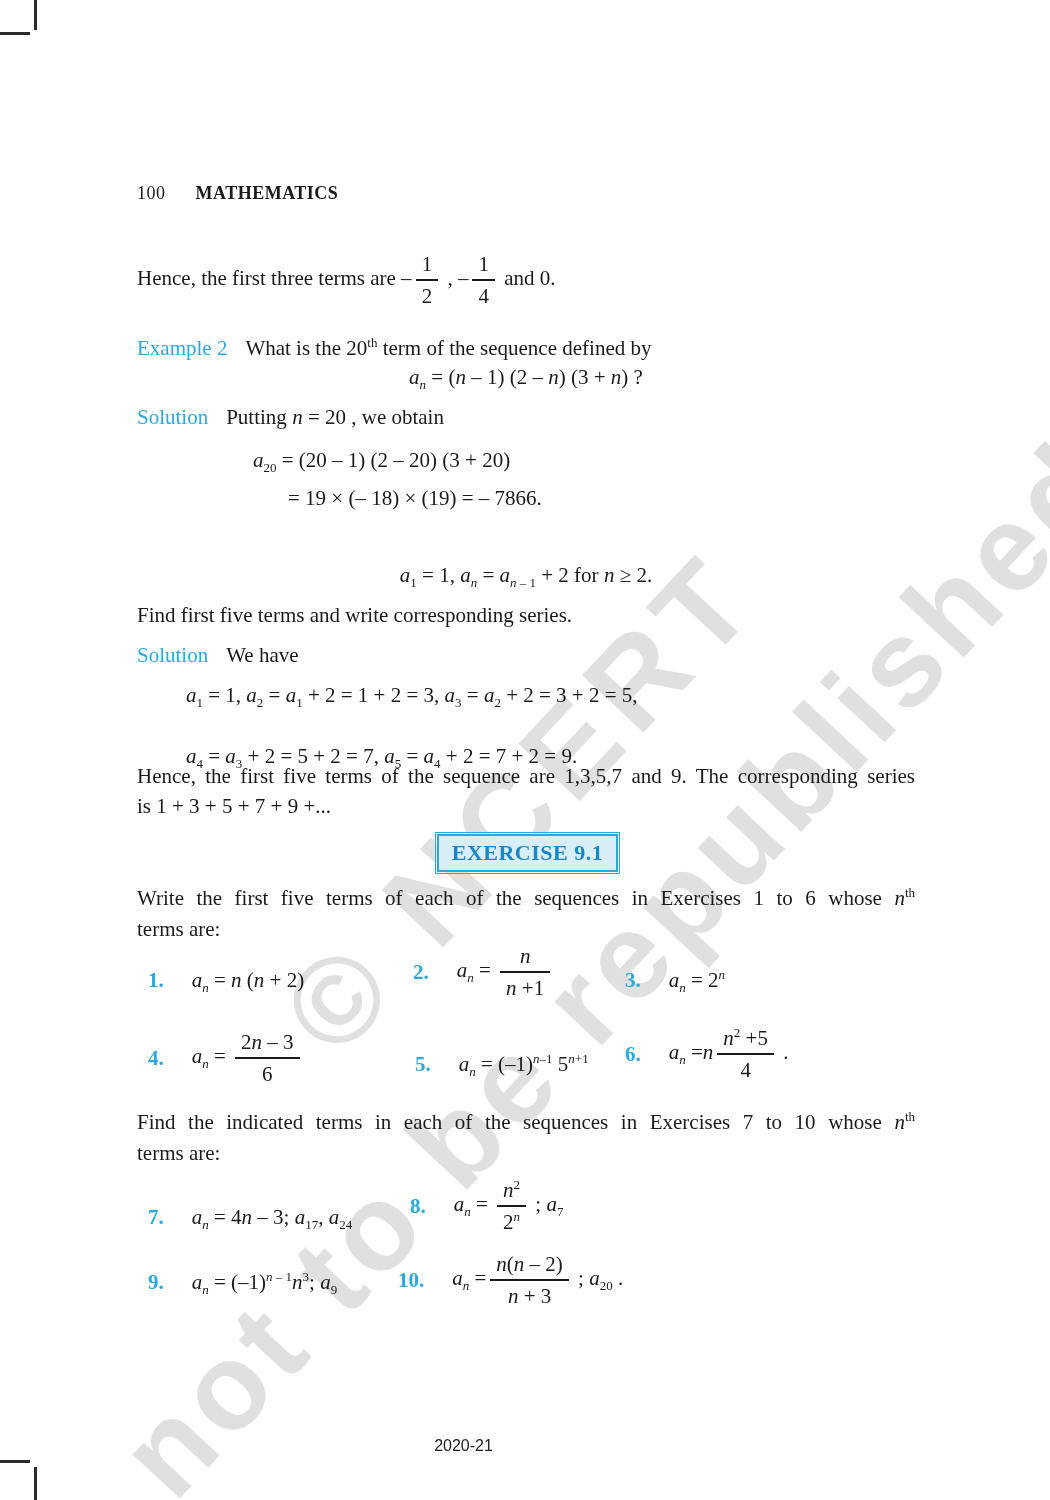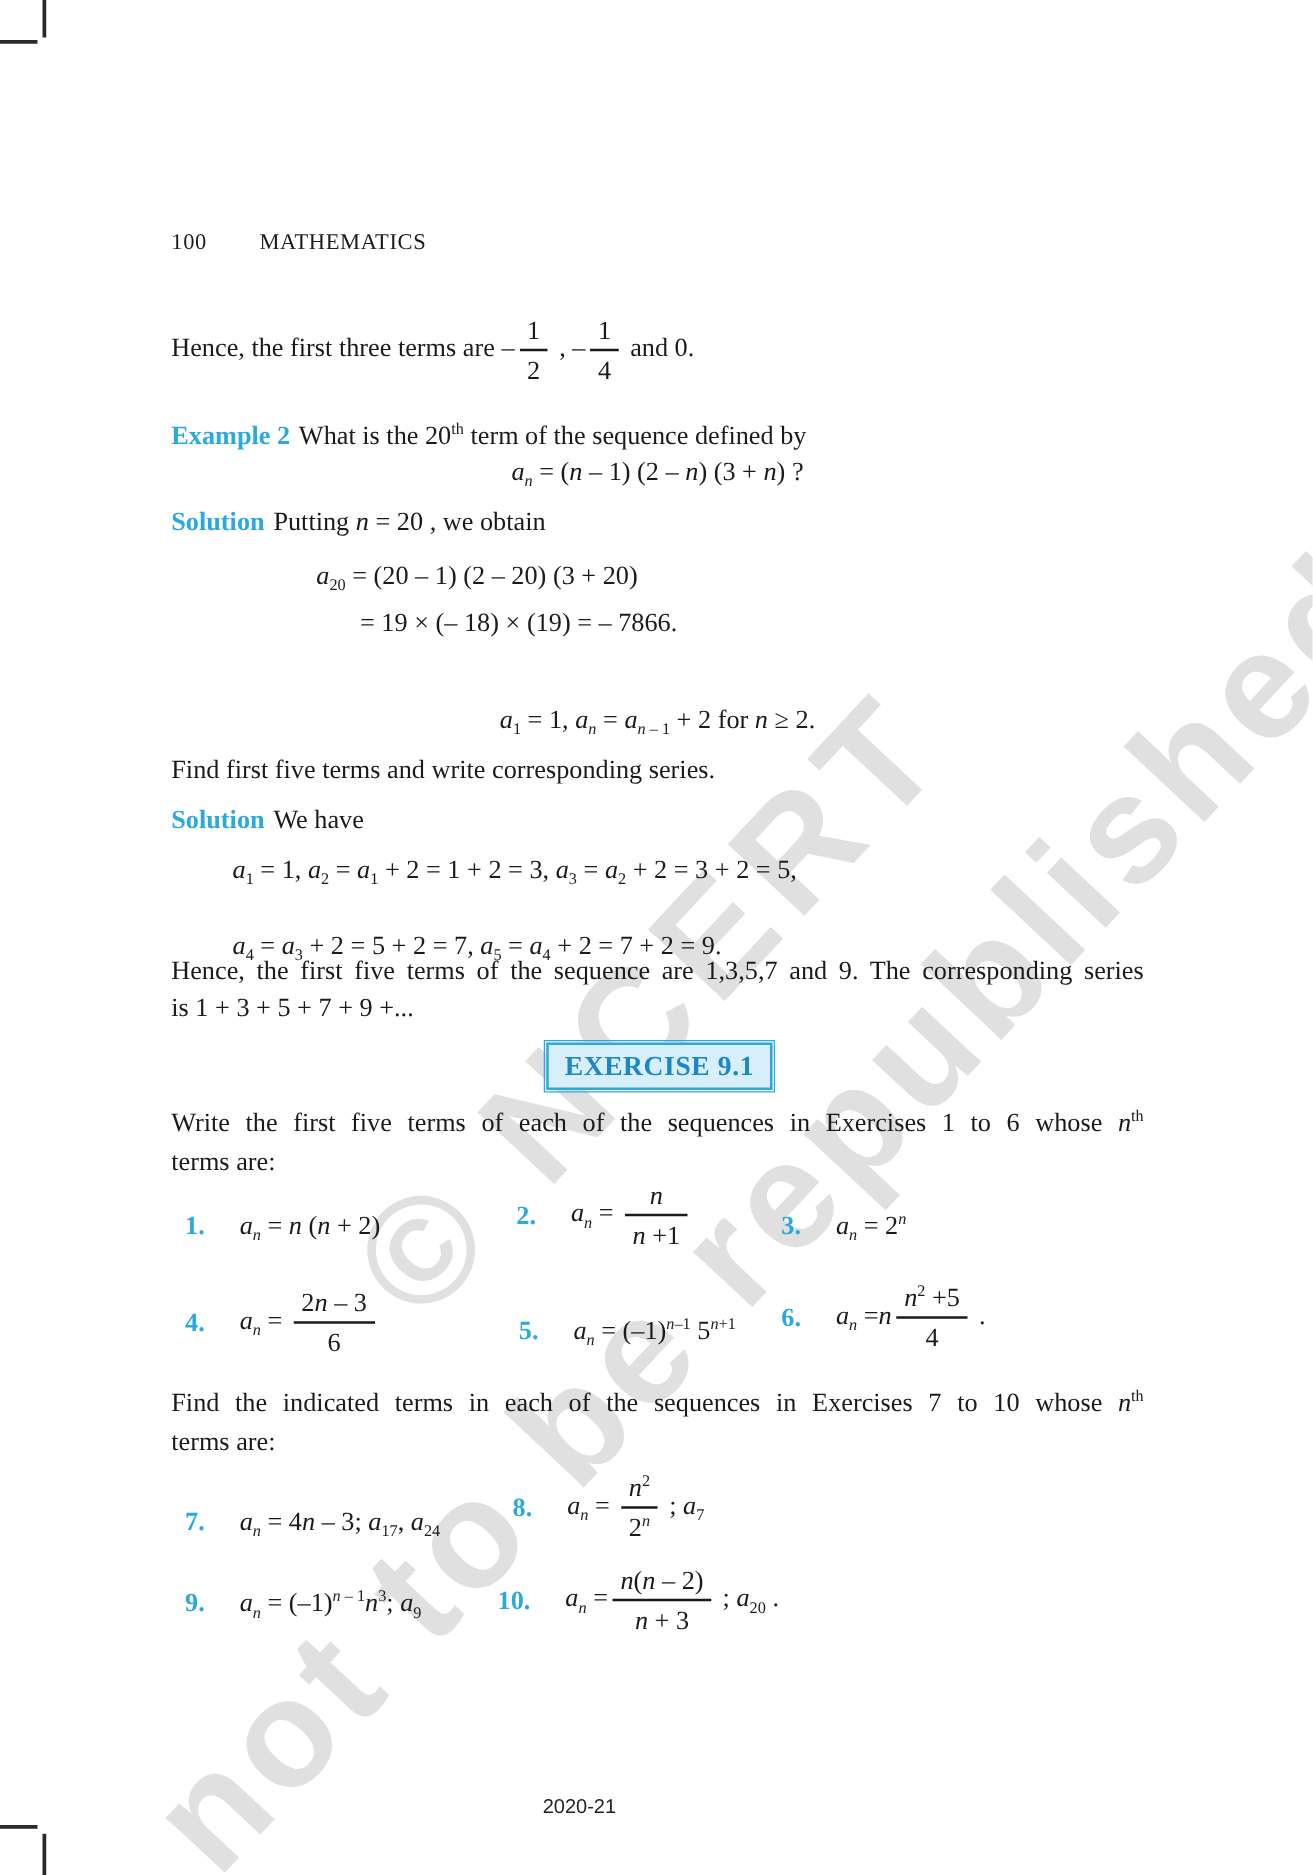--- a/index.html
+++ b/index.html
@@ -19,27 +19,27 @@
     font-family:"Liberation Serif","DejaVu Serif",serif;
     color:var(--ink);
     font-size:21px;
   }
   .block{position:absolute;line-height:1.35;}
   .centered{left:137px;width:778px;text-align:center;}
   .justified{text-align:justify;text-align-last:justify;}
   i{font-style:italic;}
   sub{font-size:13px;line-height:0;}
   sup{font-size:13px;line-height:0;}
-  .label{font-weight:bold;color:var(--accent);margin-right:7px;}
+  .label{font-weight:normal;color:var(--accent);margin-right:18px;}
   .frac{display:inline-block;text-align:center;vertical-align:middle;margin:0 4px;line-height:1.15;}
   .frac .num{display:block;padding:0 6px 3px;}
   .frac .den{display:block;border-top:2px solid var(--ink);padding:3px 6px 0;}
   
   .pagehead{position:absolute;top:183px;left:137px;font-size:18px;letter-spacing:.5px;}
-  .pagehead .ptitle{margin-left:42px;}
+  .pagehead .ptitle{margin-left:30px;font-weight:bold;}
   
   .exbox{
     position:absolute;left:437px;top:834px;width:181px;height:38px;
     background:var(--exercise-box-bg);
     border:2px solid var(--exercise-box-border);
     outline:1px solid var(--exercise-box-border);
     outline-offset:1px;
     display:flex;align-items:center;justify-content:center;
   }
   .exbox span{font-weight:bold;font-size:22px;color:var(--exercise-box-text);letter-spacing:.5px;}

